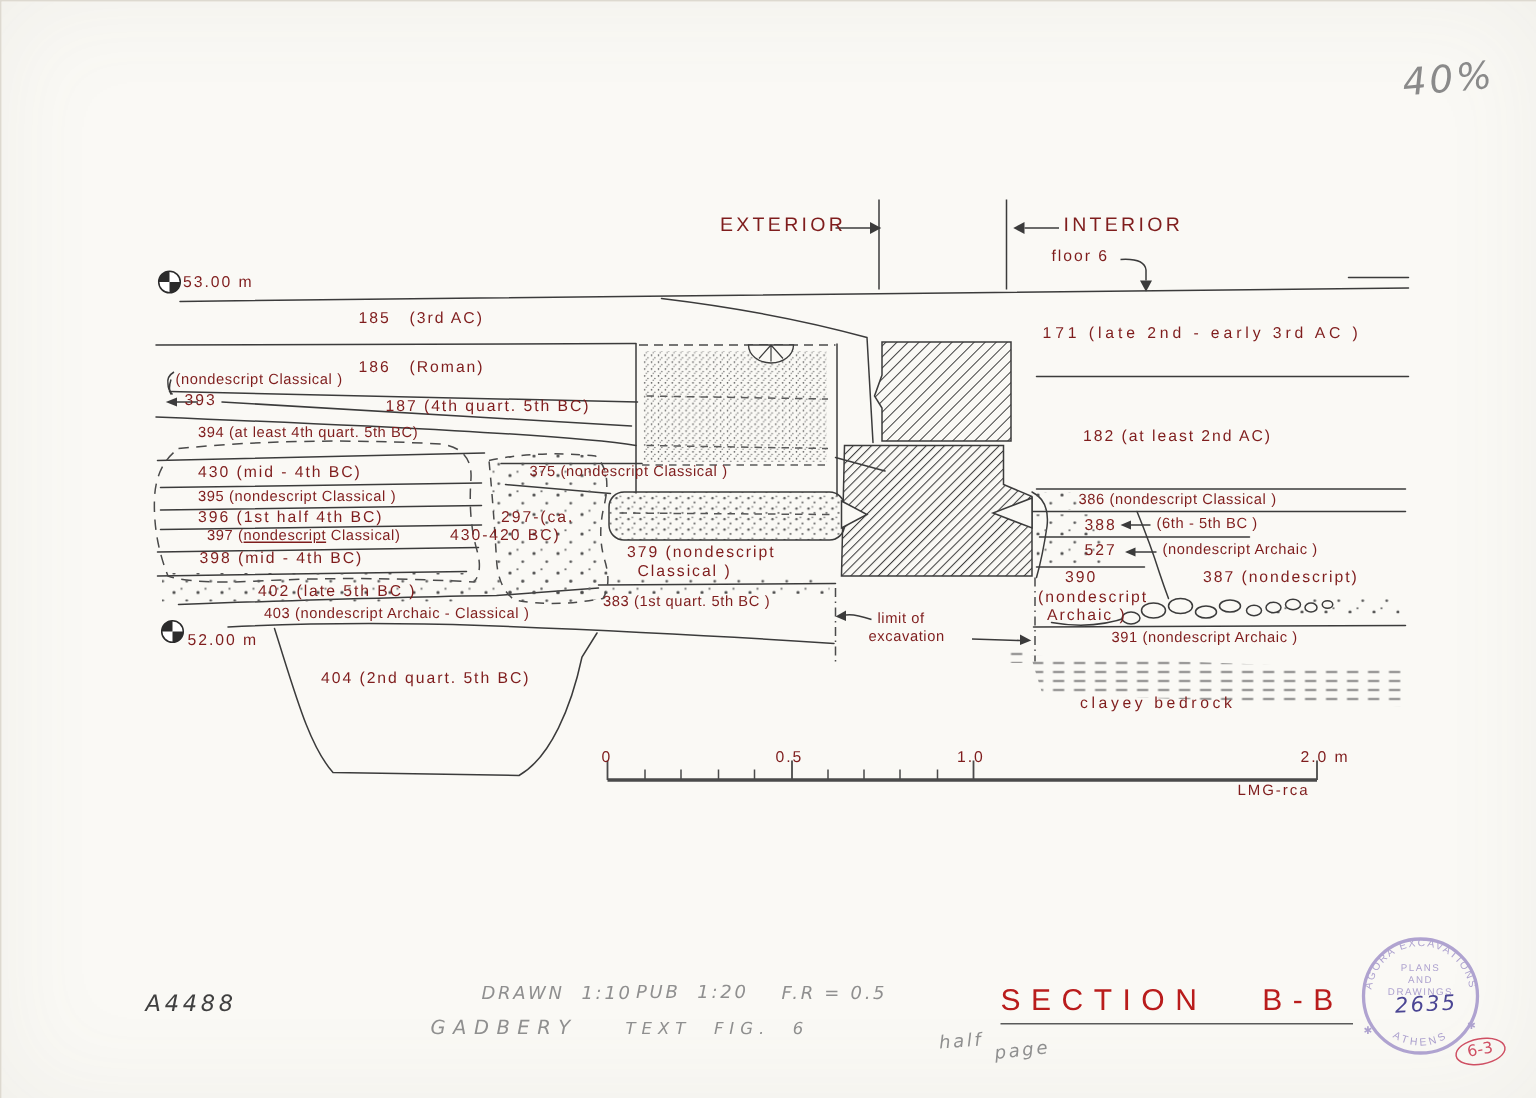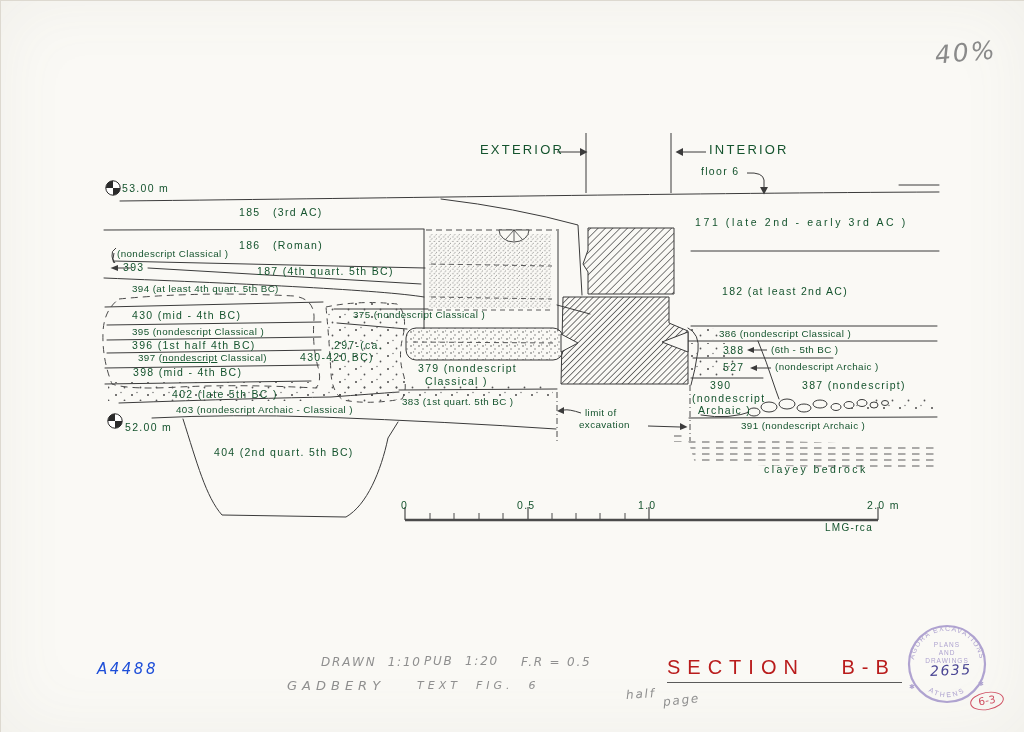--- a/index.html
+++ b/index.html
@@ -1,30 +1,30 @@
 <!DOCTYPE html>
 <html><head>
 <meta charset="utf-8">
 <style>
   html,body{margin:0;padding:0;background:#edecea;}
   .sheet{position:relative;width:1024px;height:732px;background:#faf9f5;overflow:hidden;
          border:1px solid #ddd9d0;box-shadow:inset 0 0 70px rgba(120,112,95,.07);
          font-family:"Liberation Sans",sans-serif;}
   svg.art{position:absolute;left:0;top:0;}
   .lbl{position:absolute;font-family:"Liberation Sans",sans-serif;font-size:10.5px;
-       letter-spacing:1.3px;color:#14532d;white-space:pre;line-height:1.15;}
+       letter-spacing:1.3px;color:#7f1d1d;white-space:pre;line-height:1.15;}
   .tight{font-size:9.8px;letter-spacing:.4px;}
   .wide{letter-spacing:2.6px;}
   .big{font-size:13px;letter-spacing:2.2px;}
-  .ls2{letter-spacing:2.4px;margin-left:44px;}
+  .ls2{letter-spacing:2.4px;}
   .ul{text-decoration:underline;}
   .pencil{font-family:"DejaVu Sans",sans-serif;font-style:italic;color:#8f8f8f;
           font-size:12px;letter-spacing:1.8px;}
   .pencil-dk{color:#666;}
-  .hand{font-family:"DejaVu Sans",sans-serif;font-style:italic;color:#1d4ed8;}
+  .hand{font-family:"DejaVu Sans",sans-serif;font-style:italic;color:#404040;}
   .title{font-size:20px;letter-spacing:7px;word-spacing:24px;color:#b91c1c;
          border-bottom:1.6px solid #5a5a5a;padding:0 6px 3px 0;white-space:pre;}
   .penblue{font-family:"DejaVu Sans",sans-serif;font-style:italic;color:#4b4694;
            font-size:14px;letter-spacing:1.5px;}
   .redring{position:absolute;width:32px;height:16px;border:1.5px solid #cf4f63;
            border-radius:50%;transform:rotate(-10deg);color:#cf4f63;font-size:10.5px;
            text-align:center;line-height:15px;font-family:"DejaVu Sans",sans-serif;}
 </style>
 </head>
 <body>

